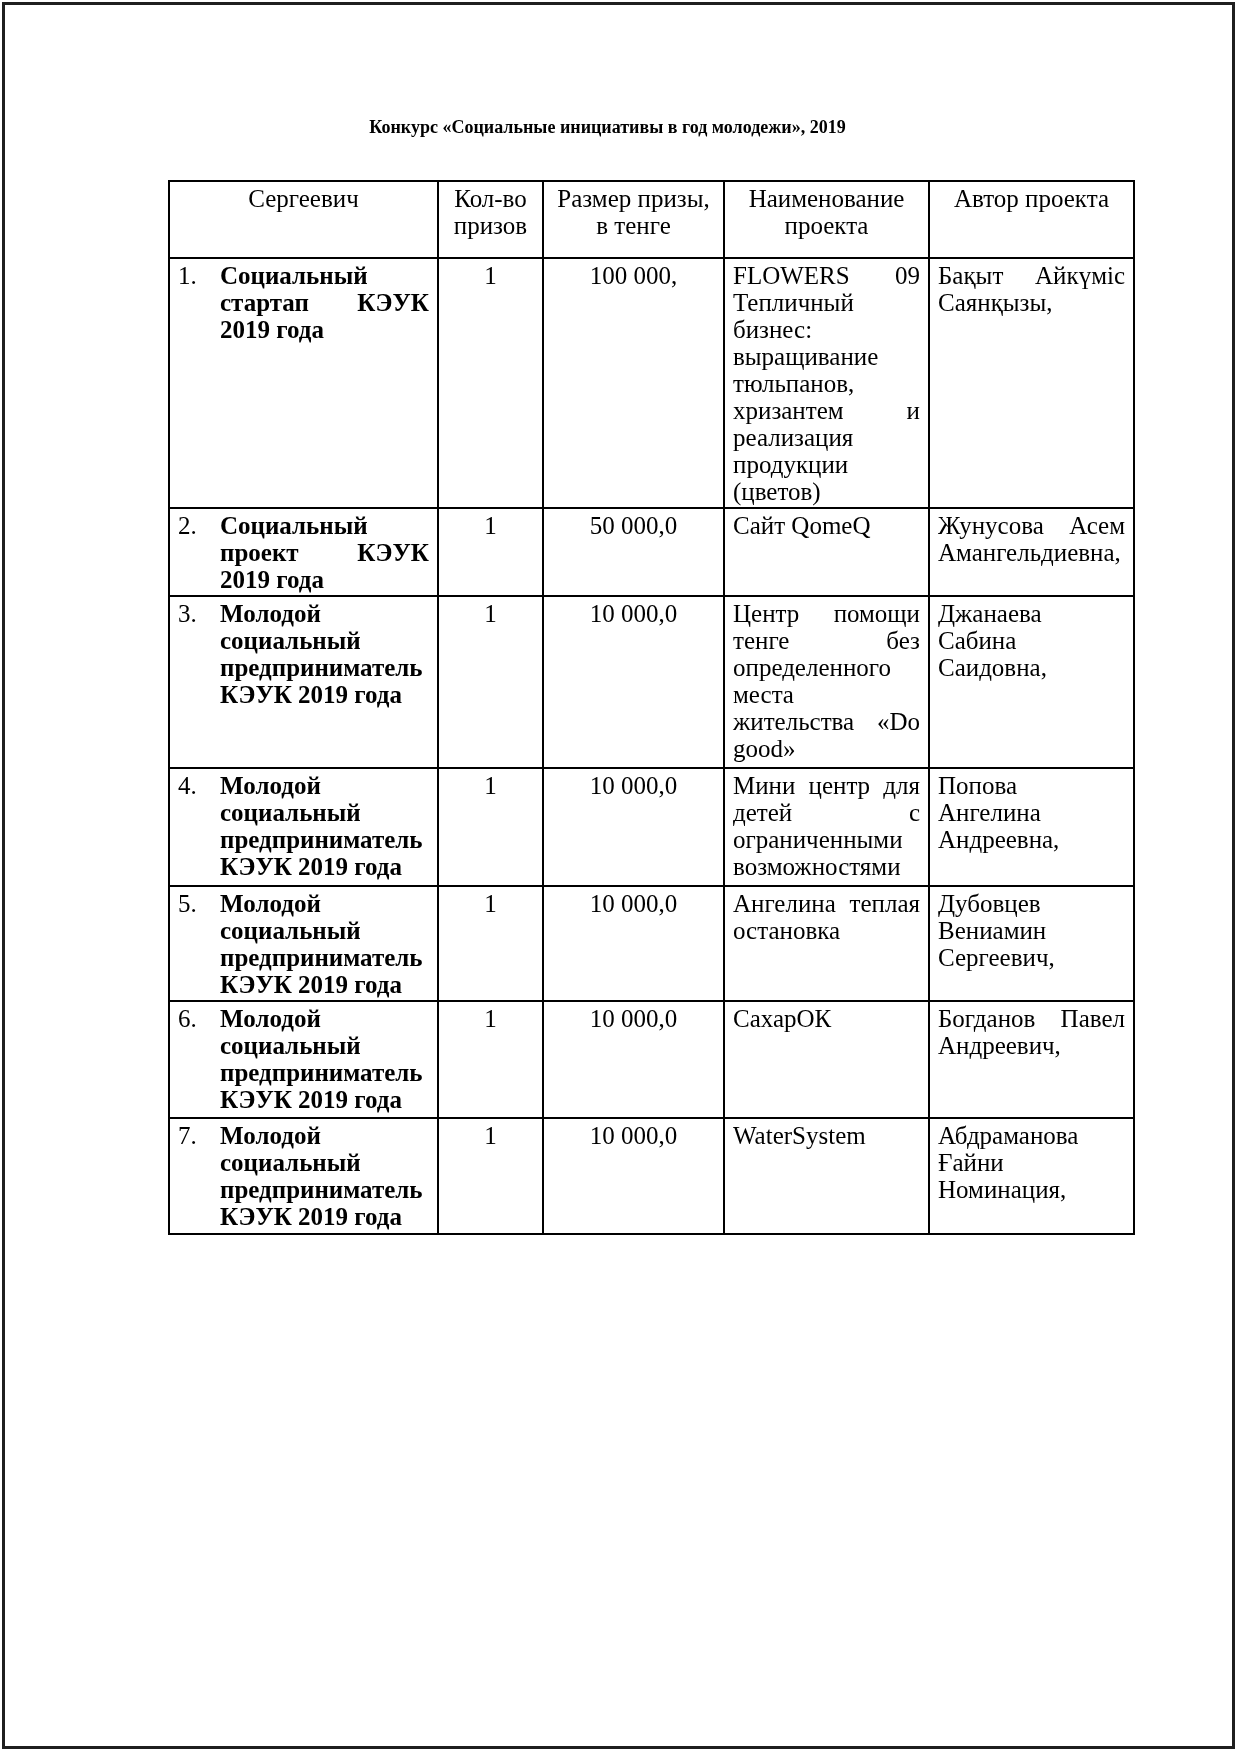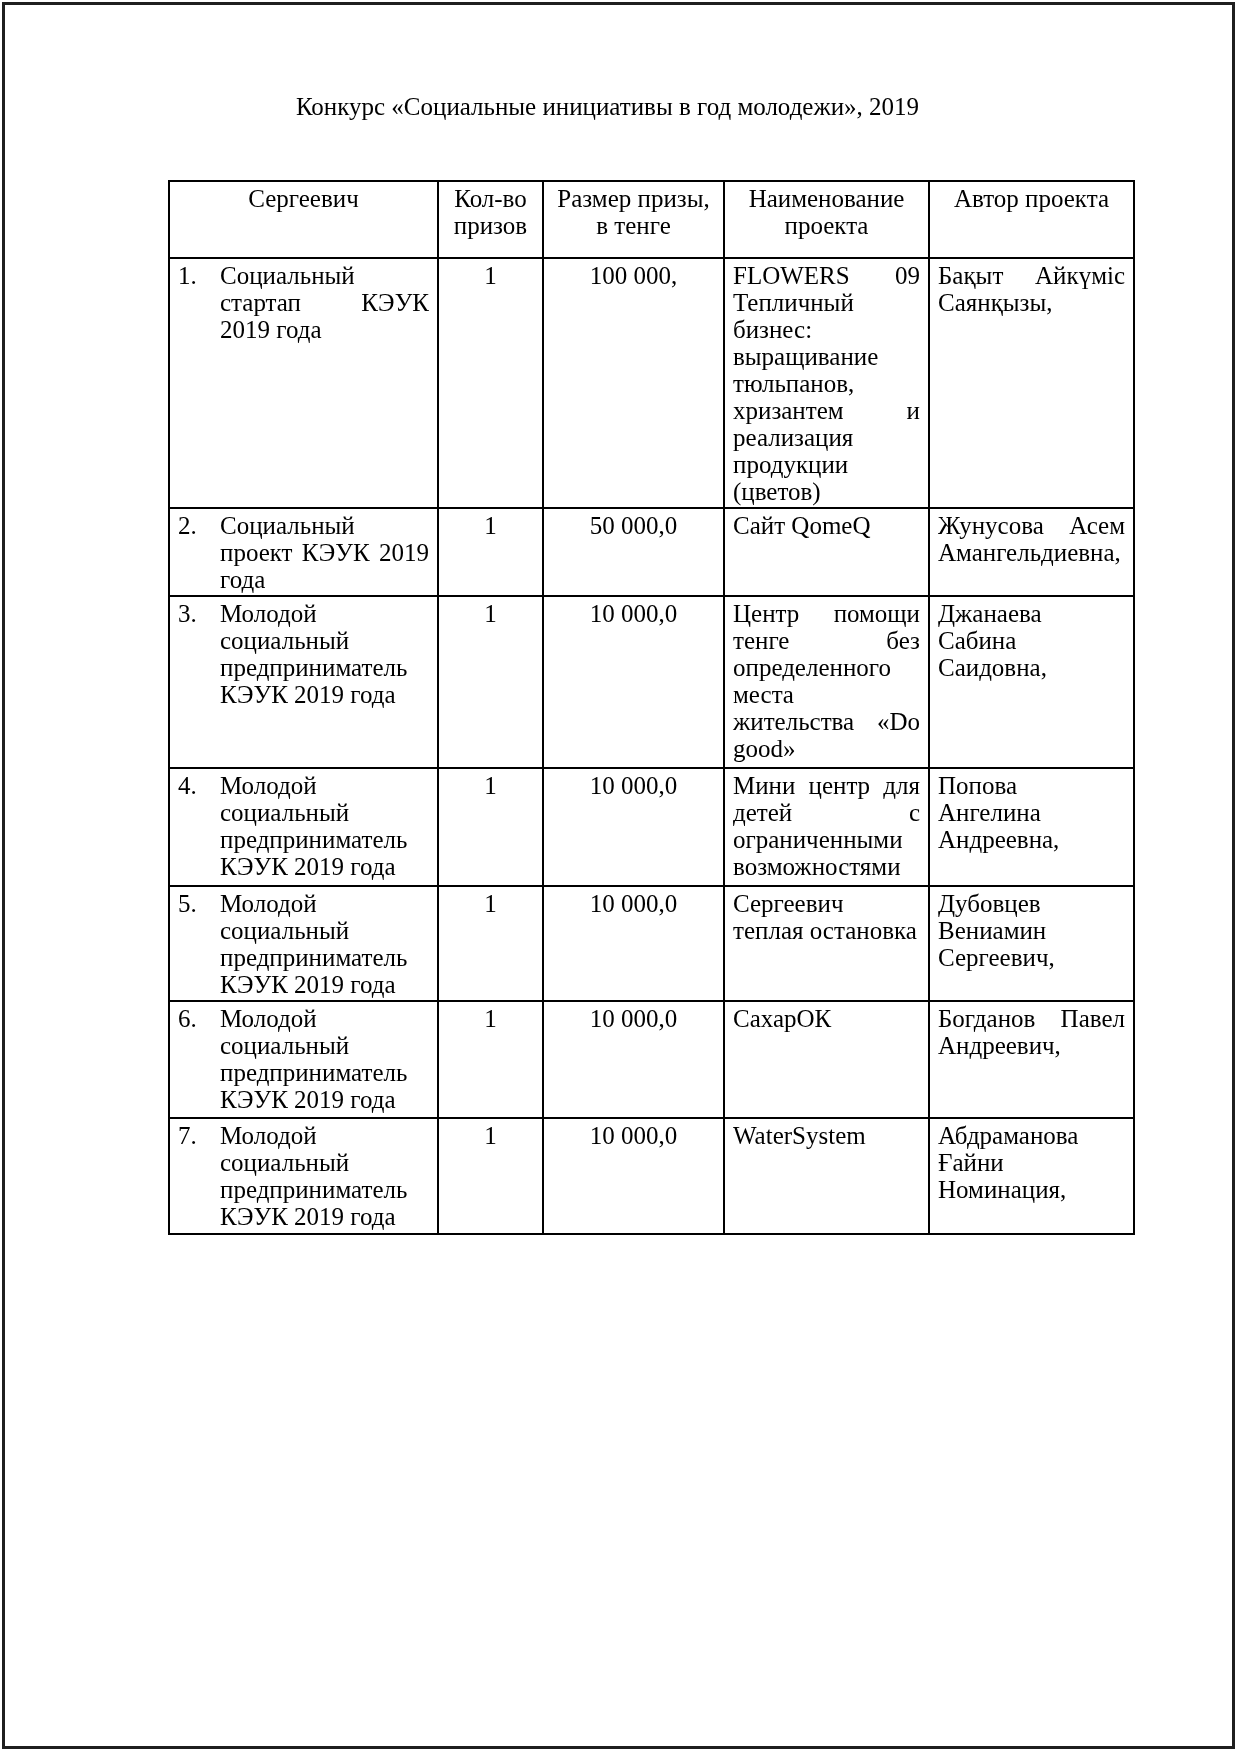--- a/index.html
+++ b/index.html
@@ -16,26 +16,26 @@
     overflow: hidden;
   }
   .page-border {
     position: absolute;
     left: 2px; top: 2px; right: 5px; bottom: 5px;
     border: 3px solid #1f1f1f;
     pointer-events: none;
   }
   .doc-title {
     position: absolute;
-    top: 92px;
+    top: 112px;
     left: 90px;
     width: 1035px;
     text-align: center;
-    font-weight: normal;
-    font-size: 25px;
+    font-weight: bold;
+    font-size: 18px;
     line-height: 30px;
   }
   table.prize-table {
     position: absolute;
     left: 168px;
     top: 180px;
     width: 965px;
     border-collapse: collapse;
     table-layout: fixed;
     font-size: 25px;
@@ -56,21 +56,21 @@
   .col-count { width: 105px; }
   .col-prize { width: 181px; }
   .col-proj  { width: 205px; }
   .col-auth  { width: 205px; }
 
   .cell-center { text-align: center; }
   .jt { text-align: justify; }
 
   .nom-wrap { display: flex; }
   .nom-num  { flex: 0 0 42px; }
-  .nom-text { flex: 1 1 auto; text-align: justify; }
+  .nom-text { flex: 1 1 auto; text-align: justify; font-weight: bold; }
 
   tr.r1 { height: 247px; }
   tr.r2 { height: 88px; }
   tr.r3 { height: 172px; }
   tr.r4 { height: 118px; }
   tr.r5 { height: 115px; }
   tr.r6 { height: 117px; }
   tr.r7 { height: 116px; }
   tr.rt { height: 32px; }
 </style>
@@ -149,21 +149,21 @@
     </tr>
     <tr class="r5">
       <td>
         <div class="nom-wrap">
           <span class="nom-num">5.</span>
           <span class="nom-text">Молодой социальный предприниматель КЭУК 2019 года</span>
         </div>
       </td>
       <td class="cell-center">1</td>
       <td class="cell-center">10 000,0</td>
-      <td class="jt">Сергеевич теплая остановка</td>
+      <td class="jt">Ангелина теплая остановка</td>
       <td class="jt">Дубовцев Вениамин Сергеевич,</td>
     </tr>
     <tr class="r6">
       <td>
         <div class="nom-wrap">
           <span class="nom-num">6.</span>
           <span class="nom-text">Молодой социальный предприниматель КЭУК 2019 года</span>
         </div>
       </td>
       <td class="cell-center">1</td>

